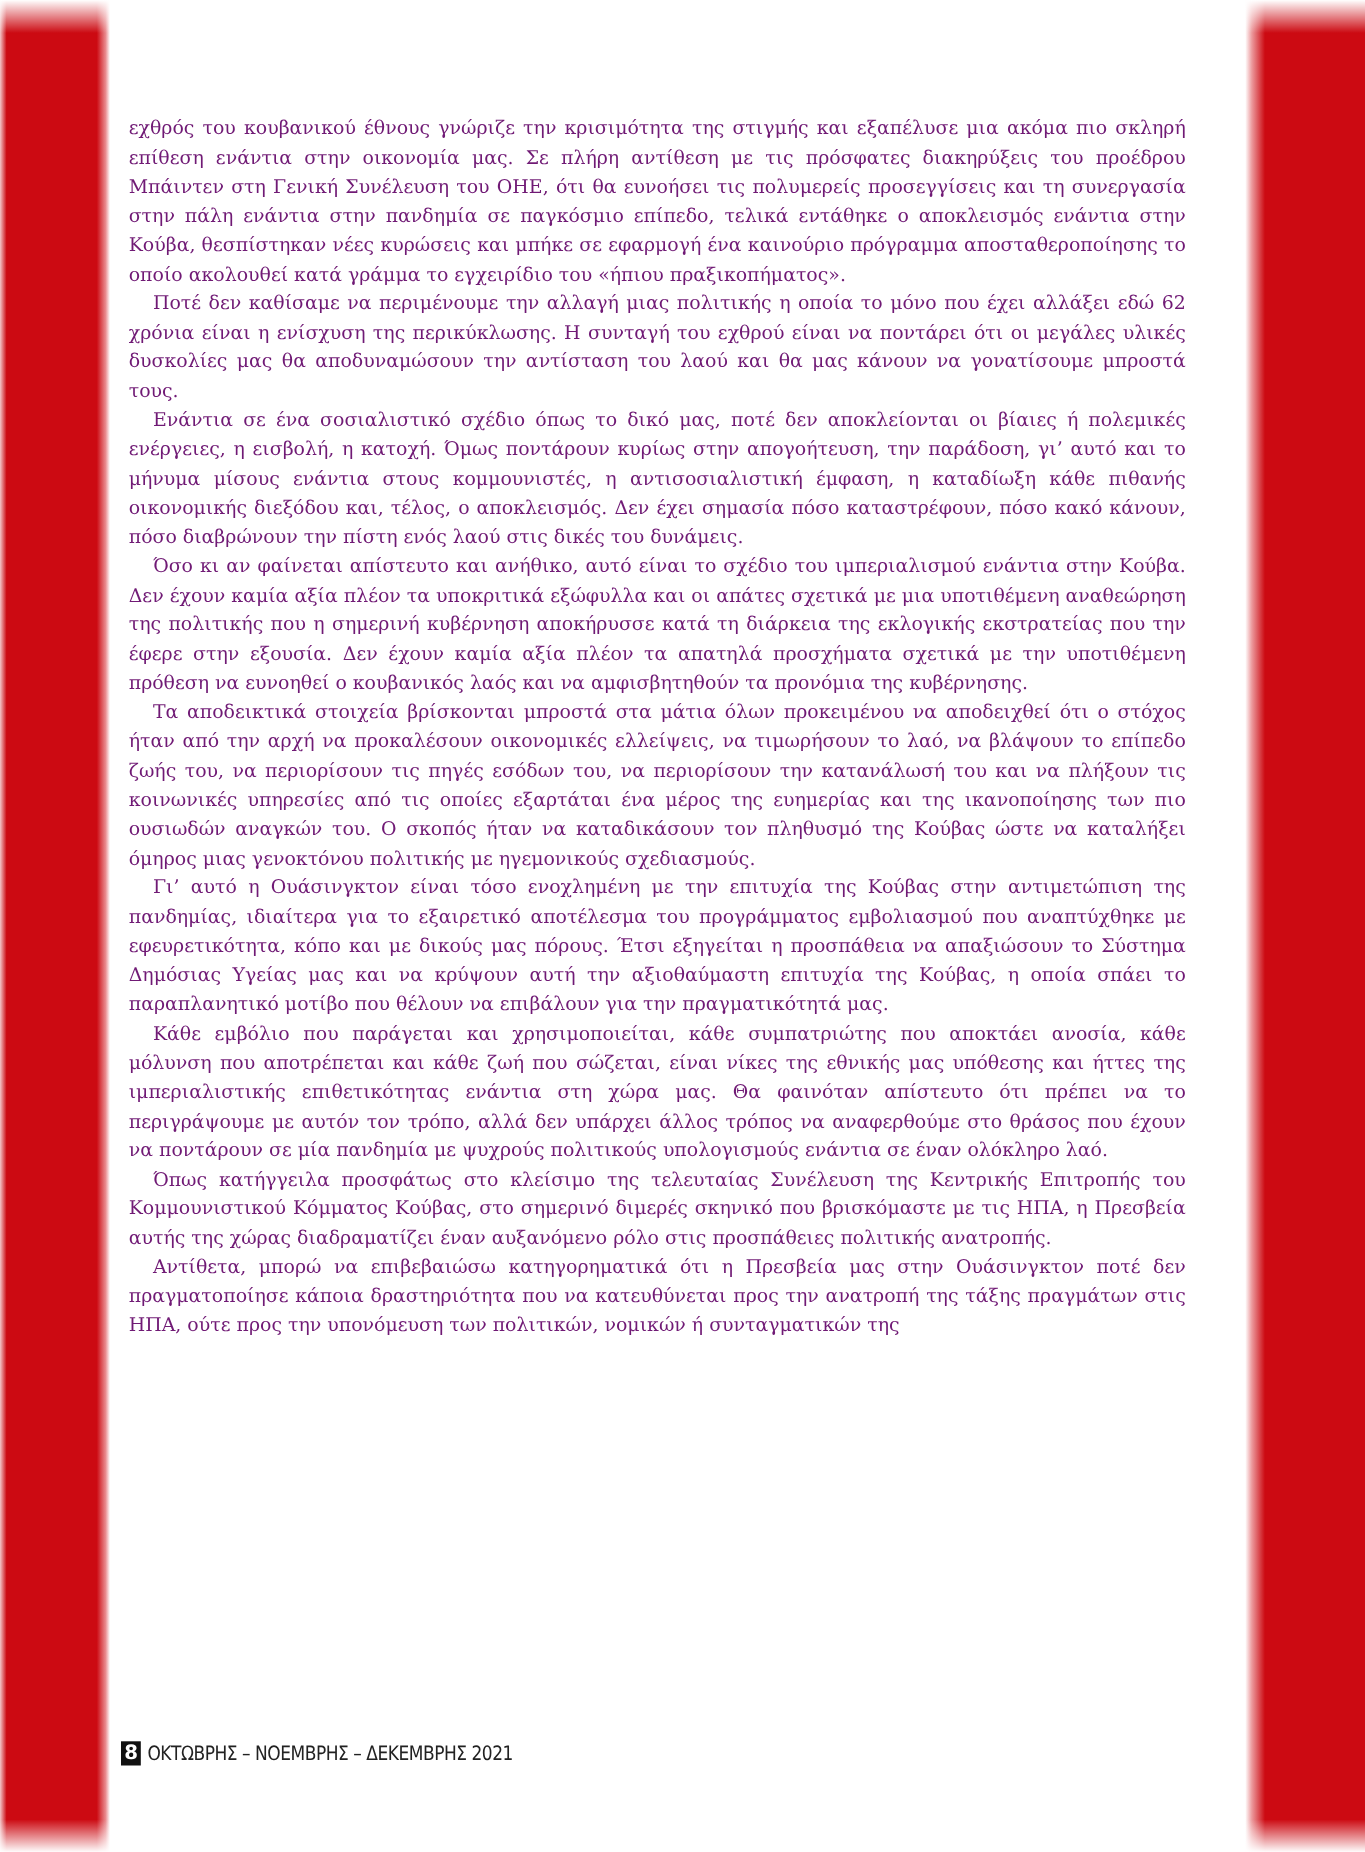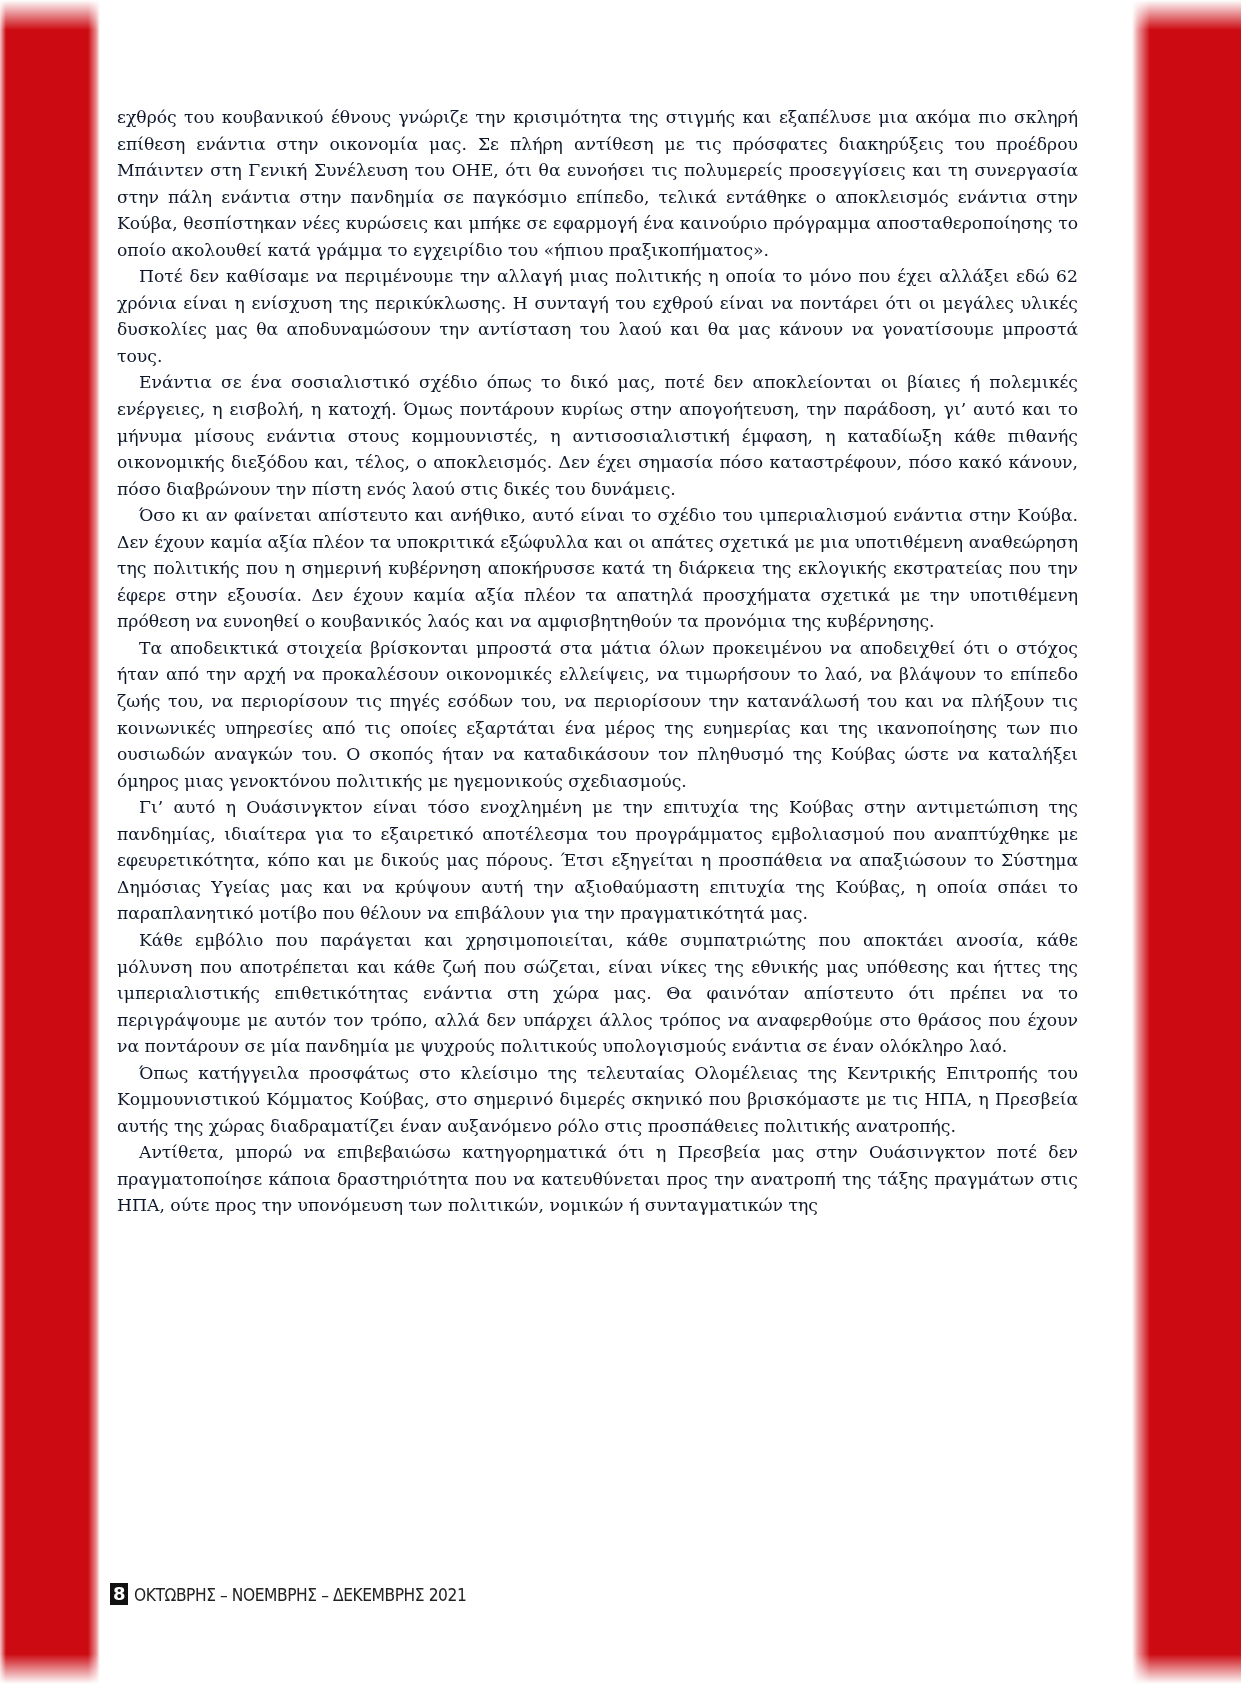--- a/index.html
+++ b/index.html
@@ -24,21 +24,21 @@
   }
   .bar-fade-top, .bar-fade-bottom {
     position: absolute; left: 0; width: 100%; height: 30px;
   }
   .bar-fade-top { top: 0; background: linear-gradient(to bottom, #ffffff, rgba(255,255,255,0)); }
   .bar-fade-bottom { bottom: 0; background: linear-gradient(to top, #ffffff, rgba(255,255,255,0)); }
 
   .article {
     position: absolute; left: 117px; top: 104px; width: 961px;
     font-family: "DejaVu Serif", serif;
-    font-size: 17.2px; line-height: 26.55px; color: #0f172a;
+    font-size: 17.2px; line-height: 26.55px; color: #701a75;
     text-align: justify; hyphens: manual;
   }
   .article p { margin: 0; text-indent: 22px; }
   .article p.first { text-indent: 0; }
 
   .footer {
     position: absolute; left: 110px; top: 1583px;
     display: flex; align-items: center; gap: 6px;
     font-family: "DejaVu Sans", sans-serif; font-size: 18px; color: #222;
     letter-spacing: -0.5px;
@@ -63,20 +63,20 @@
 </div>
 
 <div class="article">
   <p class="first">εχθρός του κουβανικού έθνους γνώριζε την κρισιμότητα της στιγμής και εξαπέλυσε μια ακόμα πιο σκληρή επίθεση ενάντια στην οικονομία μας. Σε πλήρη αντίθεση με τις πρόσφατες διακηρύξεις του προέδρου Μπάιντεν στη Γενική Συνέλευση του ΟΗΕ, ότι θα ευνοήσει τις πολυμερείς προσεγγίσεις και τη συνεργασία στην πάλη ενάντια στην πανδημία σε παγκόσμιο επίπεδο, τελικά εντάθηκε ο αποκλεισμός ενάντια στην Κούβα, θεσπίστηκαν νέες κυρώσεις και μπήκε σε εφαρμογή ένα και­νούριο πρόγραμμα αποσταθεροποίησης το οποίο ακολουθεί κατά γράμμα το εγχειρίδιο του «ήπιου πραξικοπήματος».</p>
   <p>Ποτέ δεν καθίσαμε να περιμένουμε την αλλαγή μιας πολιτικής η οποία το μόνο που έχει αλλάξει εδώ 62 χρόνια είναι η ενίσχυση της περικύκλωσης. Η συνταγή του εχθρού είναι να ποντάρει ότι οι μεγάλες υλικές δυσκολίες μας θα αποδυναμώσουν την αντίσταση του λαού και θα μας κάνουν να γονατίσουμε μπροστά τους.</p>
   <p>Ενάντια σε ένα σοσιαλιστικό σχέδιο όπως το δικό μας, ποτέ δεν αποκλείονται οι βίαιες ή πολε­μικές ενέργειες, η εισβολή, η κατοχή. Όμως ποντάρουν κυρίως στην απογοήτευση, την παράδοση, γι’ αυτό και το μήνυμα μίσους ενάντια στους κομμουνιστές, η αντισοσιαλιστική έμφαση, η καταδί­ωξη κάθε πιθανής οικονομικής διεξόδου και, τέλος, ο αποκλεισμός. Δεν έχει σημασία πόσο κατα­στρέφουν, πόσο κακό κάνουν, πόσο διαβρώνουν την πίστη ενός λαού στις δικές του δυνάμεις.</p>
   <p>Όσο κι αν φαίνεται απίστευτο και ανήθικο, αυτό είναι το σχέδιο του ιμπεριαλισμού ενάντια στην Κούβα. Δεν έχουν καμία αξία πλέον τα υποκριτικά εξώφυλλα και οι απάτες σχετικά με μια υποτι­θέμενη αναθεώρηση της πολιτικής που η σημερινή κυβέρνηση αποκήρυσσε κατά τη διάρκεια της εκλογικής εκστρατείας που την έφερε στην εξουσία. Δεν έχουν καμία αξία πλέον τα απατηλά προ­σχήματα σχετικά με την υποτιθέμενη πρόθεση να ευνοηθεί ο κουβανικός λαός και να αμφισβητη­θούν τα προνόμια της κυβέρνησης.</p>
   <p>Τα αποδεικτικά στοιχεία βρίσκονται μπροστά στα μάτια όλων προκειμένου να αποδειχθεί ότι ο στόχος ήταν από την αρχή να προκαλέσουν οικονομικές ελλείψεις, να τιμωρήσουν το λαό, να βλάψουν το επίπεδο ζωής του, να περιορίσουν τις πηγές εσόδων του, να περιορίσουν την κατα­νάλωσή του και να πλήξουν τις κοινωνικές υπηρεσίες από τις οποίες εξαρτάται ένα μέρος της ευ­ημερίας και της ικανοποίησης των πιο ουσιωδών αναγκών του. Ο σκοπός ήταν να καταδικάσουν τον πληθυσμό της Κούβας ώστε να καταλήξει όμηρος μιας γενοκτόνου πολιτικής με ηγεμονικούς σχεδιασμούς.</p>
   <p>Γι’ αυτό η Ουάσινγκτον είναι τόσο ενοχλημένη με την επιτυχία της Κούβας στην αντιμετώπι­ση της πανδημίας, ιδιαίτερα για το εξαιρετικό αποτέλεσμα του προγράμματος εμβολιασμού που αναπτύχθηκε με εφευρετικότητα, κόπο και με δικούς μας πόρους. Έτσι εξηγείται η προσπάθεια να απαξιώσουν το Σύστημα Δημόσιας Υγείας μας και να κρύψουν αυτή την αξιοθαύμαστη επιτυχία της Κούβας, η οποία σπάει το παραπλανητικό μοτίβο που θέλουν να επιβάλουν για την πραγματικότητά μας.</p>
   <p>Κάθε εμβόλιο που παράγεται και χρησιμοποιείται, κάθε συμπατριώτης που αποκτάει ανοσία, κάθε μόλυνση που αποτρέπεται και κάθε ζωή που σώζεται, είναι νίκες της εθνικής μας υπόθεσης και ήτ­τες της ιμπεριαλιστικής επιθετικότητας ενάντια στη χώρα μας. Θα φαινόταν απίστευτο ότι πρέπει να το περιγράψουμε με αυτόν τον τρόπο, αλλά δεν υπάρχει άλλος τρόπος να αναφερθούμε στο θράσος που έχουν να ποντάρουν σε μία πανδημία με ψυχρούς πολιτικούς υπολογισμούς ενάντια σε έναν ολόκληρο λαό.</p>
-  <p>Όπως κατήγγειλα προσφάτως στο κλείσιμο της τελευταίας Ολομέλειας της Κεντρικής Επιτροπής του Κομμουνιστικού Κόμματος Κούβας, στο σημερινό διμερές σκηνικό που βρισκόμαστε με τις ΗΠΑ, η Πρεσβεία αυτής της χώρας διαδραματίζει έναν αυξανόμενο ρόλο στις προσπάθειες πολιτικής ανα­τροπής.</p>
+  <p>Όπως κατήγγειλα προσφάτως στο κλείσιμο της τελευταίας Συνέλευση της Κεντρικής Επιτροπής του Κομμουνιστικού Κόμματος Κούβας, στο σημερινό διμερές σκηνικό που βρισκόμαστε με τις ΗΠΑ, η Πρεσβεία αυτής της χώρας διαδραματίζει έναν αυξανόμενο ρόλο στις προσπάθειες πολιτικής ανα­τροπής.</p>
   <p>Αντίθετα, μπορώ να επιβεβαιώσω κατηγορηματικά ότι η Πρεσβεία μας στην Ουάσινγκτον ποτέ δεν πραγματοποίησε κάποια δραστηριότητα που να κατευθύνεται προς την ανατροπή της τάξης πραγμάτων στις ΗΠΑ, ούτε προς την υπονόμευση των πολιτικών, νομικών ή συνταγματικών της</p>
 </div>
 
 <div class="footer">
   <span class="page-num">8</span>
   <span class="footer-issue">ΟΚΤΩΒΡΗΣ – ΝΟΕΜΒΡΗΣ – ΔΕΚΕΜΒΡΗΣ 2021</span>
 </div>
 
 </body></html>

